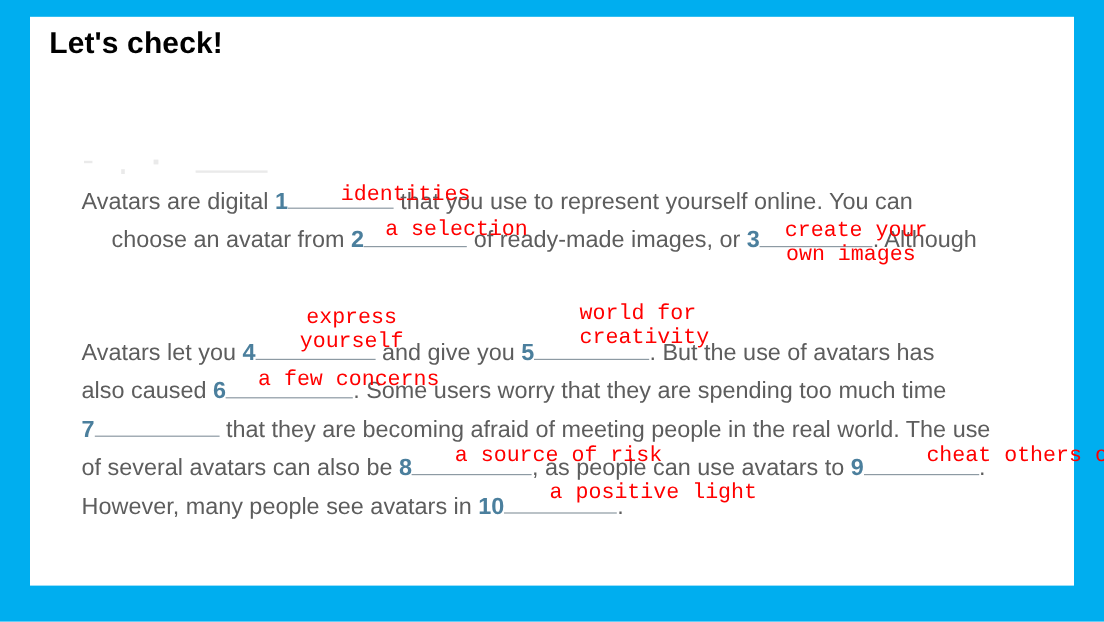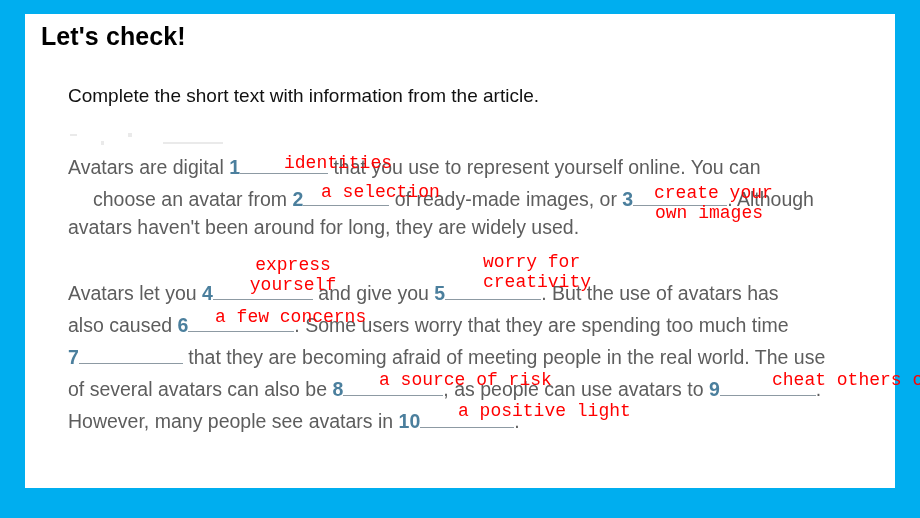--- a/index.html
+++ b/index.html
@@ -104,21 +104,20 @@
   .ans.center { text-align: center; }
 </style>
 </head>
 <body>
 
 <div id="slide">
   <div id="panel">
 
     <div id="title">Let's check!</div>
 
-    <div id="instruction">Complete the short text with information from the article.</div>
 
     <div id="passage">
 
       <div class="speckle" style="left:2px;  top:2px;  width:7px; height:2px;"></div>
       <div class="speckle" style="left:60px; top:1px;  width:4px; height:4px;"></div>
       <div class="speckle" style="left:33px; top:9px;  width:3px; height:4px;"></div>
       <div class="speckle" style="left:95px; top:10px; width:60px;height:2px;"></div>
 
       <div class="scanline" style="left:0px; top:22px;">
         <span>Avatars are digital</span>
@@ -132,36 +131,33 @@
         <span class="num">2</span><span class="blank" style="width:86px;"></span>
         <span>of ready-made images, or</span>
         <span class="num">3</span><span class="blank" style="width:94px;"></span><span>. Although</span>
       </div>
       <span class="ans" style="left:253px; top:51px;">a selection</span>
       <span class="ans two-line center" style="left:571px; top:51px; width:110px;margin-left:15px;">
         <span>create your</span><br>
         <span>own images</span>
       </span>
 
-      <div class="scanline" style="left:0px; top:86px;">
-        <span>avatars haven't been around for long, they are widely used.</span>
-      </div>
 
       <div class="scanline" style="left:0px; top:148px;text-align:right;">
         <span>Avatars let you</span>
         <span class="num">4</span><span class="blank" style="width:100px;"></span>
         <span>and give you</span>
         <span class="num">5</span><span class="blank" style="width:96px;"></span><span>. But the use of avatars has</span>
       </div>
       <span class="ans two-line center" style="left:172px; top:123px; width:106px;">
         <span>express</span><br>
         <span>yourself</span>
       </span>
       <span class="ans two-line" style="left:415px; top:120px; width:120px;">
-        <span>worry for</span><br>
+        <span>world for</span><br>
         <span>creativity</span>
       </span>
 
       <div class="scanline" style="left:0px; top:180px;">
         <span>also caused</span>
         <span class="num">6</span><span class="blank" style="width:106px;"></span><span>. Some users worry that they are spending too much time</span>
       </div>
       <span class="ans" style="left:147px; top:176px;">a few concerns</span>
 
       <div class="scanline" style="left:0px; top:212px;">

